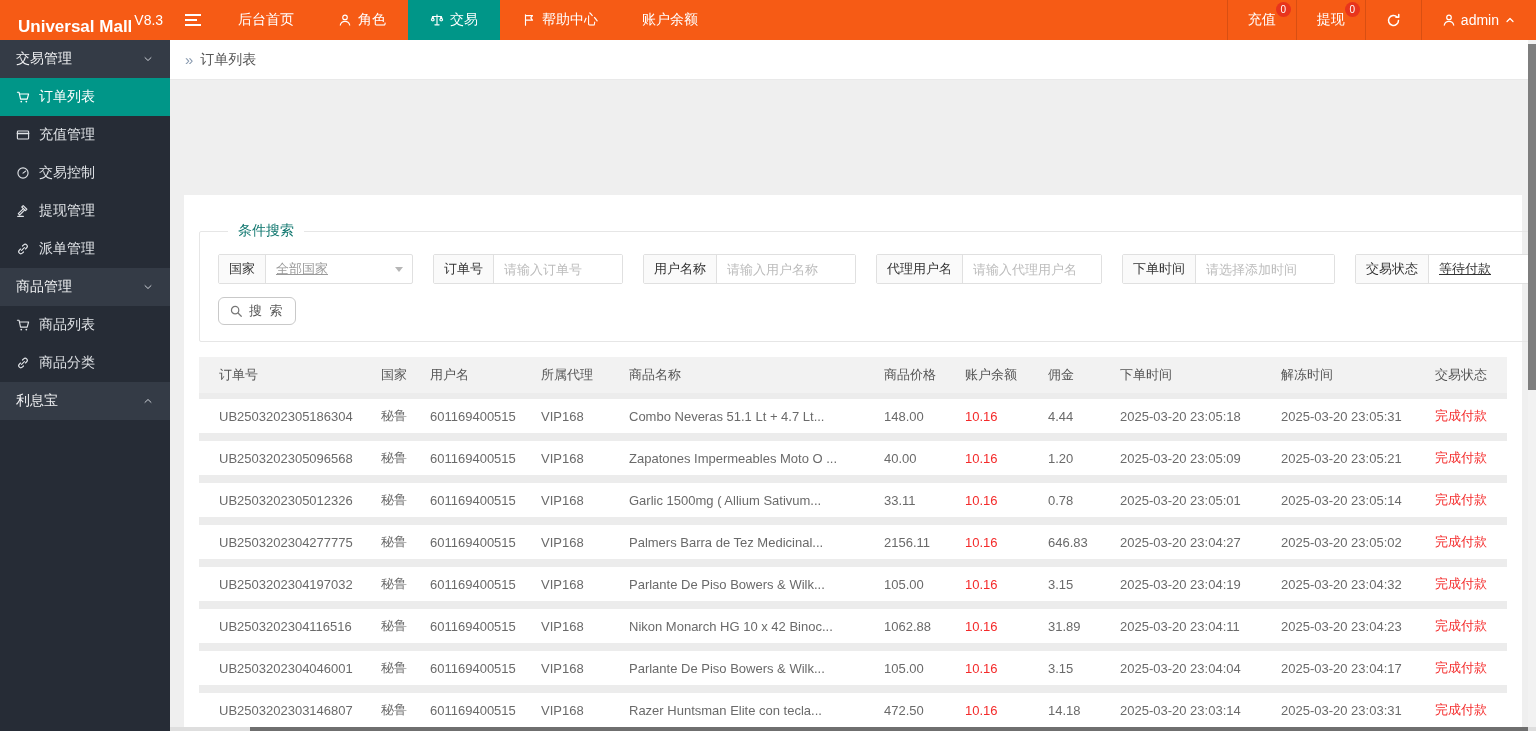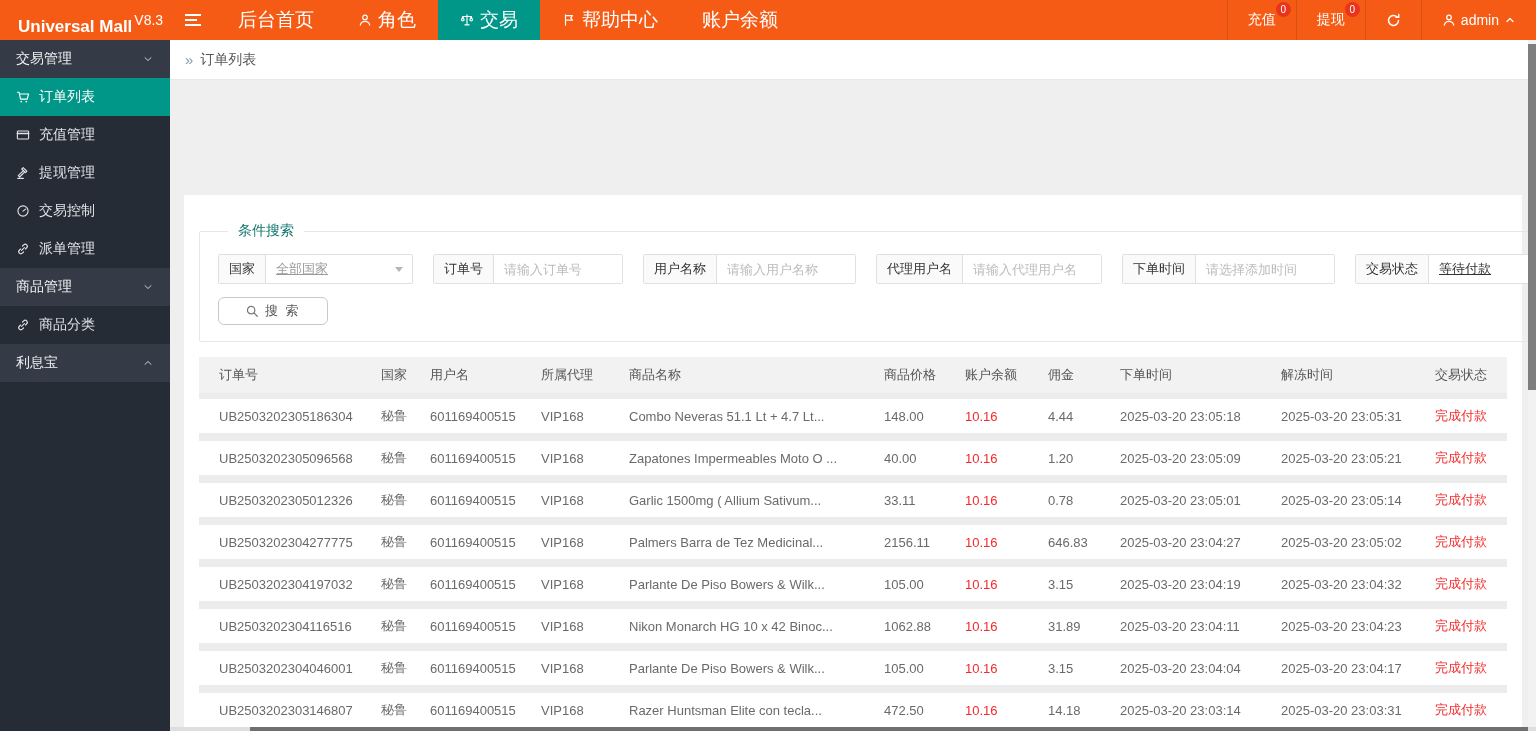--- a/index.html
+++ b/index.html
@@ -15,21 +15,21 @@
   body{font-family:"Liberation Sans","DejaVu Sans",sans-serif;background:#efefef;position:relative;}
 
   
   .header{position:absolute;top:0;left:0;right:0;height:40px;background:var(--header-bg);color:#fff;display:flex;align-items:stretch;z-index:30;}
   .logo{width:170px;line-height:40px;padding-left:18px;font-size:17px;font-weight:bold;white-space:nowrap;}
   .logo sup{font-size:14px;font-weight:normal;margin-left:2px;}
   .hamburger{width:46px;display:flex;flex-direction:column;justify-content:center;align-items:center;gap:3px;cursor:pointer;}
   .hamburger i{display:block;width:16px;height:2px;background:#fff;}
   .hamburger i:nth-child(2){width:12px;align-self:flex-start;margin-left:15px;}
   .topnav{display:flex;}
-  .nav-item{padding:16px 22px;display:flex;align-items:center;gap:6px;font-size:19px;cursor:pointer;white-space:nowrap;}
+  .nav-item{padding:16px 22px;display:flex;align-items:center;gap:6px;font-size:14px;cursor:pointer;white-space:nowrap;}
   .nav-item.active{background:var(--teal);}
   .header-right{margin-left:auto;display:flex;}
   .hr-item{padding:0 20px;display:flex;align-items:center;gap:5px;font-size:14px;border-left:1px solid rgba(0,0,0,0.12);position:relative;cursor:pointer;white-space:nowrap;}
   .badge{position:absolute;top:2px;right:5px;min-width:15px;height:15px;line-height:15px;border-radius:8px;background:var(--badge-red);color:#fff;font-size:10px;text-align:center;padding:0 3px;}
   .icon{display:inline-flex;align-items:center;justify-content:center;line-height:0;}
 
   
   .sidebar{position:absolute;top:40px;left:0;bottom:0;width:170px;background:var(--sidebar-bg);z-index:20;}
   .sgroup{height:38px;background:var(--sidebar-group-bg);color:#f0f1f3;font-size:14px;display:flex;align-items:center;justify-content:space-between;padding:0 16px;cursor:pointer;}
   .sitem{height:38px;display:flex;align-items:center;gap:9px;padding:0 16px;color:#dfe2e6;font-size:14px;cursor:pointer;}
@@ -52,21 +52,21 @@
   .fgroup input::placeholder{color:#bcbcbc;}
   .fvalue{position:relative;line-height:28px;padding:0 26px 0 10px;font-size:13px;color:#333;cursor:pointer;white-space:nowrap;text-decoration:underline;}
   .fvalue.muted{color:#9a9a9a;}
   .fvalue .caret{position:absolute;right:9px;top:12px;width:0;height:0;border-left:4px solid transparent;border-right:4px solid transparent;border-top:5px solid #b6b6b6;}
   .fgroup:nth-child(1) .fvalue{width:146px;}
   .fgroup:nth-child(2) input{width:128px;}
   .fgroup:nth-child(3) input{width:138px;}
   .fgroup:nth-child(4) input{width:138px;}
   .fgroup:nth-child(5) input{width:138px;}
   .fgroup:nth-child(6) .fvalue{width:134px;}
-  .search-btn{margin-top:13px;height:28px;display:inline-flex;align-items:center;gap:6px;padding:0 26px;background:#fff;border:1px solid #c9c9c9;border-radius:6px;font-size:13px;color:#555;cursor:pointer;letter-spacing:2px;justify-content:space-between;}
+  .search-btn{margin-top:13px;height:28px;display:inline-flex;align-items:center;gap:6px;padding:0 10px;background:#fff;border:1px solid #c9c9c9;border-radius:6px;font-size:13px;color:#555;cursor:pointer;letter-spacing:2px;justify-content:space-between;}
   .search-btn .icon{color:#777;}
 
   
   .table{flex:1;margin-top:15px;background:#ececec;display:flex;flex-direction:column;overflow:hidden;}
   .trow{display:grid;grid-template-columns:162px 49px 111px 88px 255px 81px 83px 72px 161px 154px 1fr;align-items:center;background:#fff;height:34px;margin-bottom:8px;flex-shrink:0;}
   .trow.head{background:#f2f2f2;height:36px;margin-bottom:6px;color:#555;}
   .tcell{padding-left:20px;font-size:13px;color:#6a6a6a;white-space:nowrap;overflow:hidden;}
   .trow.head .tcell{color:#555;}
   .tcell.red{color:var(--alert-red);}
   .filler{flex:1;background:#fff;}
@@ -185,53 +185,63 @@
         <svg viewBox="0 0 16 16" width="14" height="14" fill="none" stroke="currentColor" stroke-width="1.3" stroke-linecap="round" stroke-linejoin="round">
           <rect x="1.6" y="3.4" width="12.8" height="9.2" rx="1"></rect>
           <path d="M1.6 6.2h12.8" stroke-width="1.8"></path>
         </svg>
       </span>
       <span>充值管理</span>
     </div>
     <div class="sitem">
       <span class="icon">
         <svg viewBox="0 0 16 16" width="14" height="14" fill="none" stroke="currentColor" stroke-width="1.3" stroke-linecap="round" stroke-linejoin="round">
+          <circle cx="8" cy="8" r="5.8"></circle>
+          <path d="M8 8.2L11 5.8"></path>
+        </svg>
+      </span>
+      <span>交易控制</span>
+    </div>
+    <div class="sitem">
+      <span class="icon">
+        <svg viewBox="0 0 16 16" width="14" height="14" fill="none" stroke="currentColor" stroke-width="1.3" stroke-linecap="round" stroke-linejoin="round">
           <path d="M8.2 1.8l4.2 4.2-1.6 1.6-4.2-4.2z"></path>
           <path d="M8.4 5.2L2.6 11l1.6 1.6 5.8-5.8"></path>
           <path d="M2 14.2h6.4"></path>
         </svg>
       </span>
       <span>提现管理</span>
     </div>
     <div class="sitem">
       <span class="icon">
         <svg viewBox="0 0 16 16" width="14" height="14" fill="none" stroke="currentColor" stroke-width="1.3" stroke-linecap="round" stroke-linejoin="round">
-          <circle cx="8" cy="8" r="5.8"></circle>
-          <path d="M8 8.2L11 5.8"></path>
-        </svg>
-      </span>
-      <span>交易控制</span>
-    </div>
-    <div class="sitem">
-      <span class="icon">
-        <svg viewBox="0 0 16 16" width="14" height="14" fill="none" stroke="currentColor" stroke-width="1.3" stroke-linecap="round" stroke-linejoin="round">
           <path d="M6.4 9.6l3.2-3.2"></path>
           <path d="M7.4 4.6l1.4-1.4a2.4 2.4 0 0 1 3.4 3.4L10.8 8"></path>
           <path d="M8.6 11.4l-1.4 1.4a2.4 2.4 0 0 1-3.4-3.4L5.2 8"></path>
         </svg>
       </span>
       <span>派单管理</span>
     </div>
     <div class="sgroup">
       <span>商品管理</span>
       <span class="icon">
         <svg viewBox="0 0 16 16" width="12" height="12" fill="none" stroke="currentColor" stroke-width="1.3" stroke-linecap="round" stroke-linejoin="round">
           <path d="M4 6.2l4 3.8 4-3.8"></path>
         </svg>
       </span>
+    </div>
+    <div class="sitem">
+      <span class="icon">
+        <svg viewBox="0 0 16 16" width="14" height="14" fill="none" stroke="currentColor" stroke-width="1.3" stroke-linecap="round" stroke-linejoin="round">
+          <path d="M1.6 2.6h1.9l1.7 7.8h7.6l1.6-5.8H4.2"></path>
+          <circle cx="6" cy="13.2" r="1" fill="currentColor" stroke="none"></circle>
+          <circle cx="11.8" cy="13.2" r="1" fill="currentColor" stroke="none"></circle>
+        </svg>
+      </span>
+      <span>商品列表</span>
     </div>
     <div class="sitem">
       <span class="icon">
         <svg viewBox="0 0 16 16" width="14" height="14" fill="none" stroke="currentColor" stroke-width="1.3" stroke-linecap="round" stroke-linejoin="round">
           <path d="M6.4 9.6l3.2-3.2"></path>
           <path d="M7.4 4.6l1.4-1.4a2.4 2.4 0 0 1 3.4 3.4L10.8 8"></path>
           <path d="M8.6 11.4l-1.4 1.4a2.4 2.4 0 0 1-3.4-3.4L5.2 8"></path>
         </svg>
       </span>
       <span>商品分类</span>

